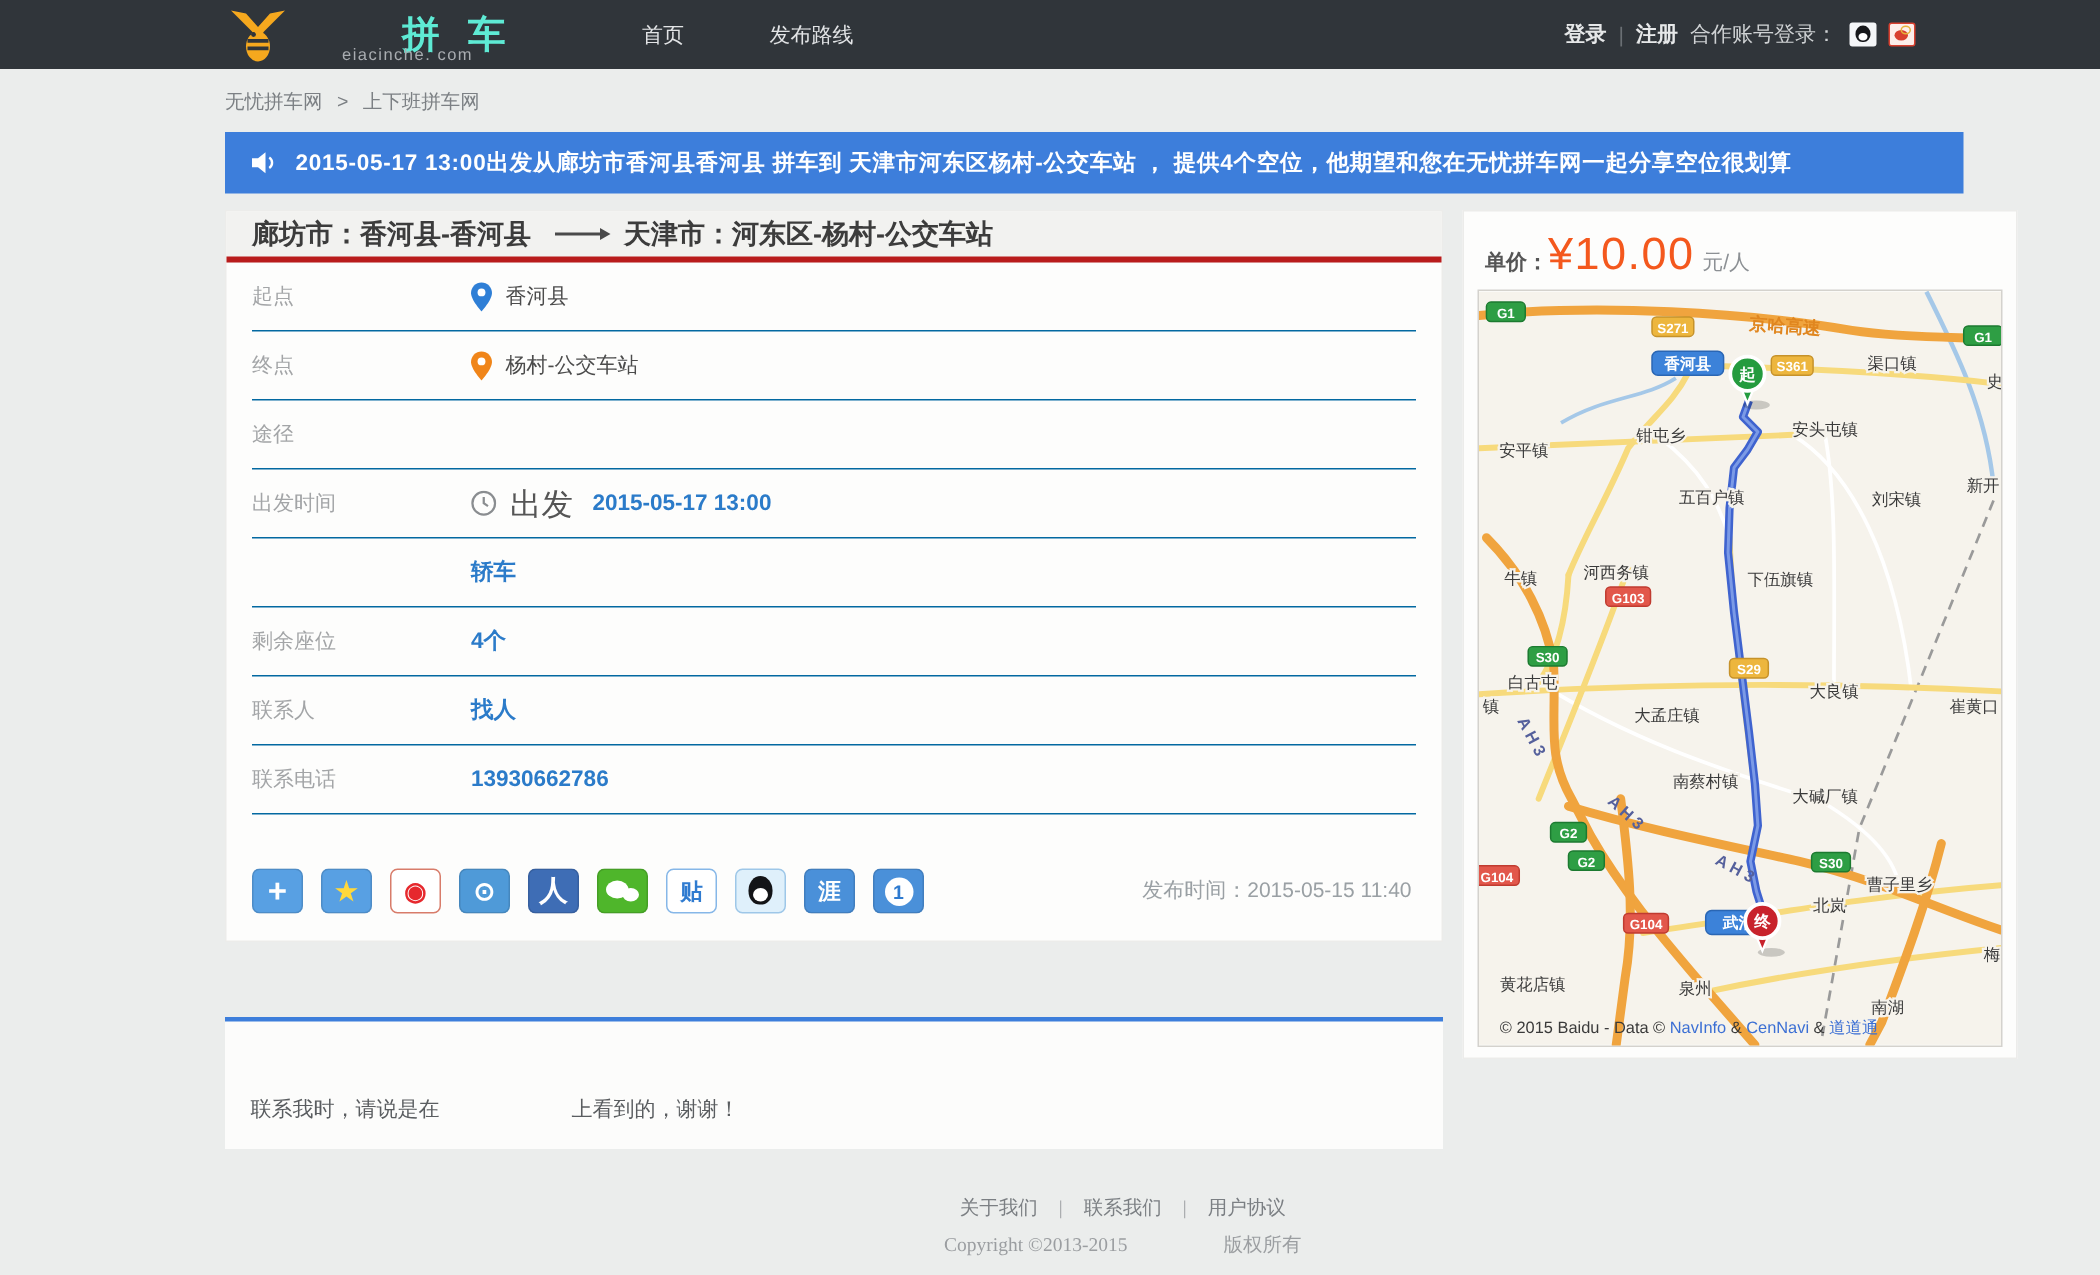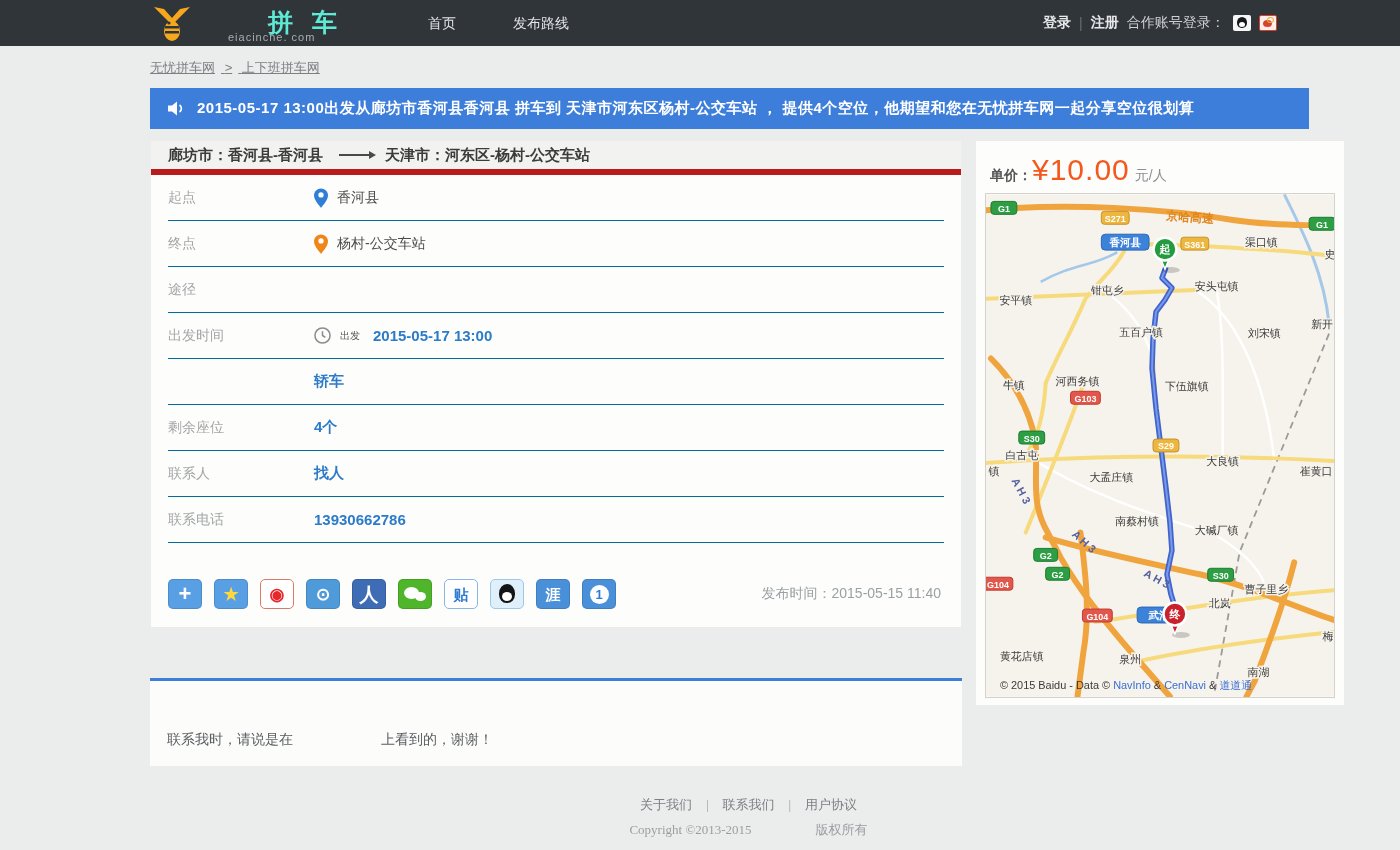--- a/index.html
+++ b/index.html
@@ -19,41 +19,41 @@
   .hdr-divider { color:#6a6f74; }
   .mini-ic { width:18px; height:16px; border-radius:2px; position:relative; display:inline-block; cursor:pointer; }
   .mini-qq { background:#f4f6f8; }
   .mini-qq::before { content:""; position:absolute; left:4px; top:2px; width:10px; height:11px; background:#16171a; border-radius:50% 50% 45% 45%; }
   .mini-qq::after { content:""; position:absolute; left:6px; top:7px; width:6px; height:5px; background:#fff; border-radius:50%; }
   .mini-weibo { background:#fdeeea; border:1px solid #d8402f; }
   .mini-weibo::before { content:""; position:absolute; left:3px; top:4px; width:9px; height:7px; background:#d8402f; border-radius:50%; }
   .mini-weibo::after { content:""; position:absolute; right:2px; top:1px; width:5px; height:4px; border:1px solid #e5b33c; border-radius:50%; }
 
   
-  .crumb { position:absolute; left:150px; top:59px; font-size:13px; color:#7c8084;text-decoration:underline; }
+  .crumb { position:absolute; left:150px; top:59px; font-size:13px; color:#7c8084; }
   .crumb span { margin-right:6px; }
 
   
   .banner { position:absolute; left:150px; top:88px; width:1159px; height:41px; background:#3d7edb;
             display:flex; align-items:center; padding-left:18px; color:#fff; }
   .banner-text { font-size:15px; font-weight:bold; margin-left:12px; letter-spacing:.5px; }
 
   
   .card { position:absolute; left:150px; top:140px; width:812px; height:488px; background:#fdfdfc; border:1px solid #ececea; }
-  .card-title { height:34px; background:#f2f2f0; border-bottom:6px solid #b91c1c; display:flex; align-items:center;
-                padding-left:17px; font-size:15px; font-weight:bold; color:#3c3c3c; }
+  .card-title { height:34px; background:#f2f2f0; border-bottom:4px solid #b91c1c; display:flex; align-items:center;
+                padding-left:17px; font-size:18px; font-weight:bold; color:#3c3c3c; }
   .route-arrow { width:30px; height:2px; background:#4a4a4a; position:relative; display:inline-block; margin:0 16px; }
   .route-arrow::after { content:""; position:absolute; right:-7px; top:-3px; border-left:7px solid #4a4a4a;
                         border-top:4px solid transparent; border-bottom:4px solid transparent; }
   .row { height:46px; display:flex; align-items:center; border-bottom:1px solid #0369a1; margin:0 17px;gap:18px; }
   .row:last-of-type { border-bottom:none; }
   .row-label { width:128px; color:#a3a5a7; font-size:14px; }
   .row-value { display:flex; align-items:center; gap:9px; font-size:14px; color:#4c4c4c; }
   .val-blue { color:#2b7bc9; font-weight:bold; font-size:15px; }
-  .time-prefix { color:#555; font-size:10px; margin-right:4px;text-align:right; }
+  .time-prefix { color:#555; font-size:21px; margin-right:4px;text-align:right; }
 
   .share-row { position:absolute; left:17px; right:20px; bottom:18px; display:flex; align-items:center; }
   .publish-time { margin-left:auto; color:#9aa0a4; font-size:14px; }
   .si { width:34px; height:30px; border-radius:5px; display:inline-flex; align-items:center; justify-content:center;
         margin-right:12px; border:1px solid rgba(0,0,0,.12); color:#fff; position:relative; cursor:pointer; }
   .si .g { font-size:17px; font-weight:bold; line-height:1; }
   .si-more    { background:#58a0e3; }
   .si-more .g { font-size:22px; }
   .si-qzone   { background:#58a0e3; color:#ffd83b; }
   .si-weibo   { background:#fff; color:#e6282d; border-color:#d87c6a; }

